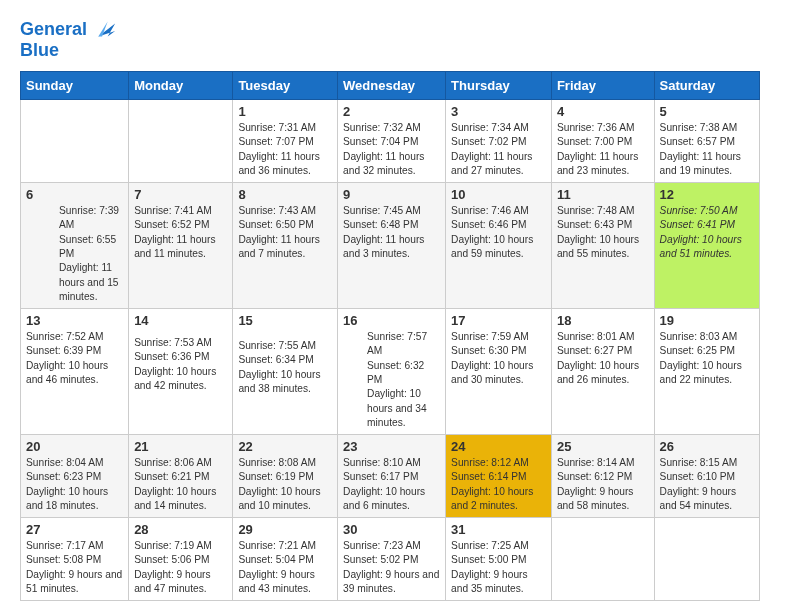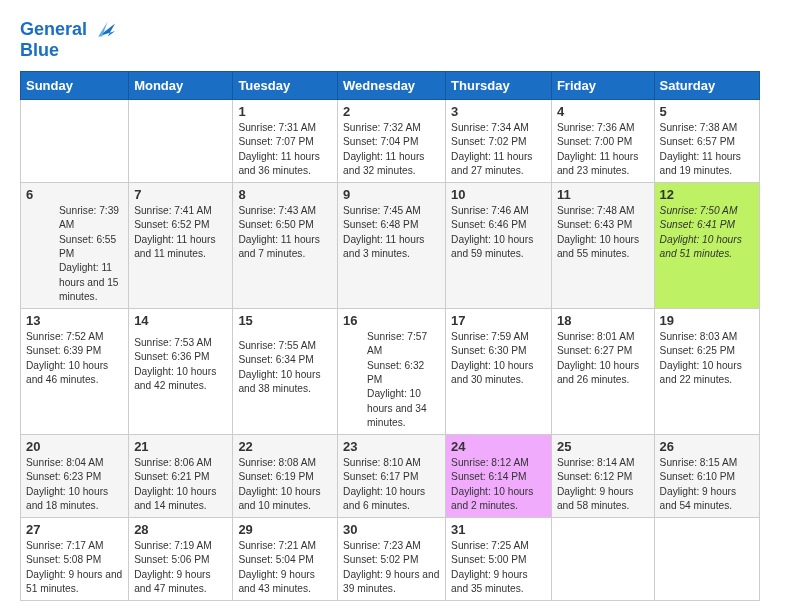--- a/index.html
+++ b/index.html
@@ -278,21 +278,21 @@
             <div class="day-info" style="white-space: pre-line;">Sunrise: 8:08 AM
 Sunset: 6:19 PM
 Daylight: 10 hours and 10 minutes.</div>
           </td>
           <td style="background: rgb(245, 245, 245);">
             <span class="day-number">23</span>
             <div class="day-info" style="white-space: pre-line;">Sunrise: 8:10 AM
 Sunset: 6:17 PM
 Daylight: 10 hours and 6 minutes.</div>
           </td>
-          <td style="background: #f0abfc;">
+          <td style="background: #eab308;">
             <span class="day-number">24</span>
             <div class="day-info" style="white-space: pre-line;">Sunrise: 8:12 AM
 Sunset: 6:14 PM
 Daylight: 10 hours and 2 minutes.</div>
           </td>
           <td style="background: rgb(245, 245, 245);">
             <span class="day-number">25</span>
             <div class="day-info" style="white-space: pre-line;">Sunrise: 8:14 AM
 Sunset: 6:12 PM
 Daylight: 9 hours and 58 minutes.</div>

